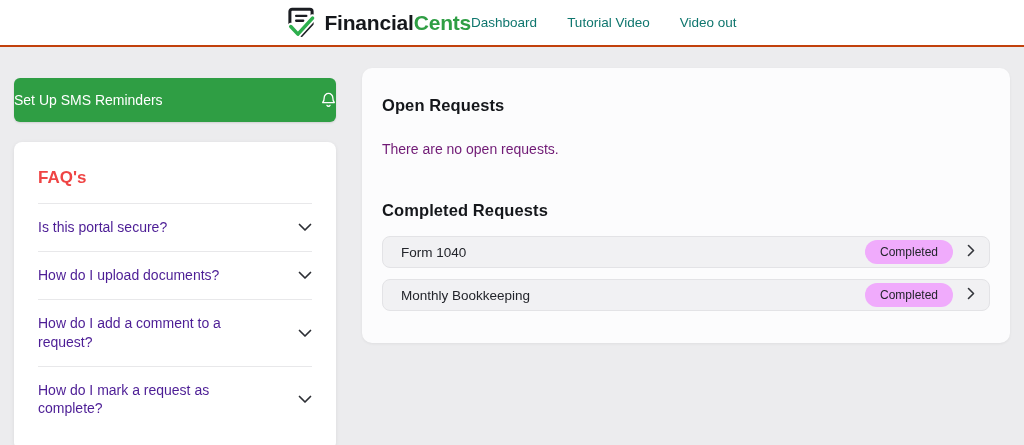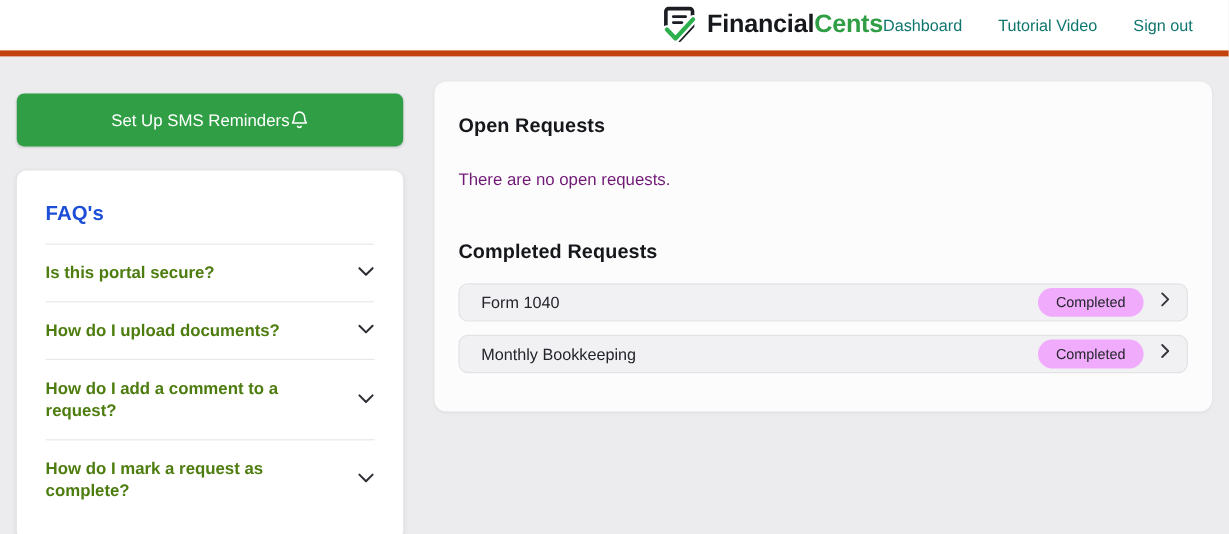--- a/index.html
+++ b/index.html
@@ -7,24 +7,24 @@
   body {
     font-family: "Liberation Sans", sans-serif;
     background: #ececee;
     color: #1e2127;
   }
 
   
   .topbar {
     height: 47px;
     background: #ffffff;
-    border-bottom: 5px solid #c2410c;
-    display: flex;
-    align-items: center;
-    justify-content: flex-end;
+    border-bottom: 2px solid #c2410c;
+    display: flex;
+    align-items: center;
+    justify-content: center;
     padding: 0 30px 0 28px;
   }
   .brand { display: flex; align-items: center; gap: 7px; }
   .brand-logo { width: 32px; height: 34px; display: block; }
   .brand-text { font-size: 21px; font-weight: 700; letter-spacing: -0.2px; color: #16181c; }
   .brand-text .accent { color: #2f9e44; }
   .nav { display: flex; align-items: center; gap: 30px; }
   .nav a {
     font-size: 13.5px;
     color: #0f766e;
@@ -50,52 +50,52 @@
     height: 44px;
     background: #2f9e44;
     border: none;
     border-radius: 6px;
     color: #ffffff;
     font-family: "Liberation Sans", sans-serif;
     font-size: 14px;
     font-weight: 500;
     display: flex;
     align-items: center;
-    justify-content: center;
+    justify-content: space-between;
     gap: 1px;
     cursor: pointer;
     box-shadow: 0 1px 2px rgba(0,0,0,0.12);
   }
   .sms-btn svg { display: block; }
 
   
   .faq-card {
     margin-top: 20px;
     background: #ffffff;
     border-radius: 8px;
     box-shadow: 0 1px 4px rgba(0,0,0,0.08);
     padding: 26px 24px 18px 24px;
     min-height: 283px;
   }
-  .faq-title { font-size: 17px; font-weight: 700; color: #1d4ed8; }
+  .faq-title { font-size: 17px; font-weight: 700; color: #ef4444; }
   .faq-divider { height: 1px; background: #e8e8ea; margin-top: 15px; }
   .faq-item {
     display: flex;
     align-items: center;
     justify-content: space-between;
     gap: 10px;
     padding: 14px 0;
     border-bottom: 1px solid #e8e8ea;
     cursor: pointer;
   }
   .faq-item:last-child { border-bottom: none; }
   .faq-q {
     font-size: 14px;
-    font-weight: 700;
-    color: #4d7c0f;
+    font-weight: 400;
+    color: #4c1d95;
     line-height: 1.35;
     max-width: 238px;
   }
   .chev-down { flex: 0 0 auto; }
 
   
   .main-card {
     background: #fcfcfd;
     border-radius: 10px;
     box-shadow: 0 1px 3px rgba(0,0,0,0.06);
@@ -142,21 +142,21 @@
         <path d="M12.5 16.5 H20.5" stroke="#1b1d22" stroke-width="2.6" stroke-linecap="round"></path>
         <path d="M6.5 23 L14.5 31.5 L31 13.5" stroke="#ffffff" stroke-width="8" stroke-linecap="round" stroke-linejoin="round"></path>
         <path d="M6.5 23 L14.5 31.5 L31 13.5" stroke="#2daf4d" stroke-width="4" stroke-linecap="round" stroke-linejoin="round"></path>
       </svg>
     </span>
     <span class="brand-text"><span>Financial</span><span class="accent">Cents</span></span>
   </div>
   <nav class="nav">
     <a>Dashboard</a>
     <a>Tutorial Video</a>
-    <a>Sign out</a>
+    <a>Video out</a>
   </nav>
 </header>
 
 <div class="page">
 
   <aside class="sidebar">
     <button class="sms-btn">
       <span>Set Up SMS Reminders</span>
       <span>
         <svg width="15" height="16" viewBox="0 0 16 17" fill="none">

